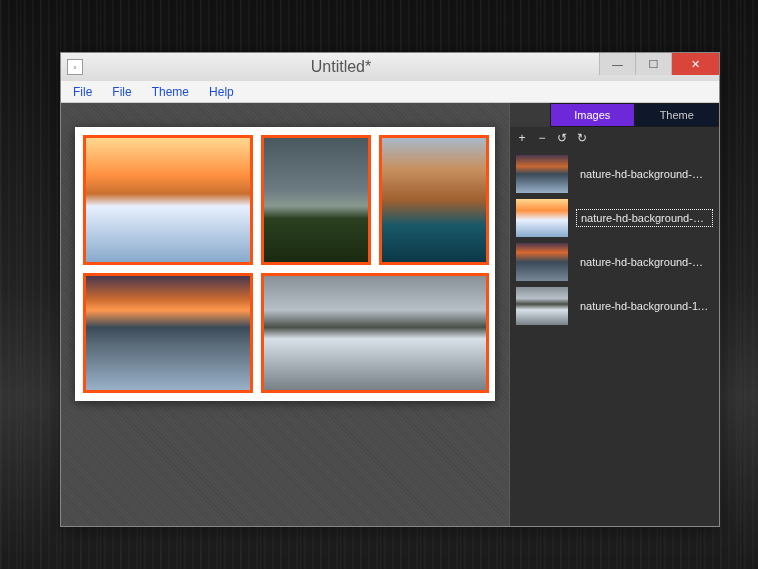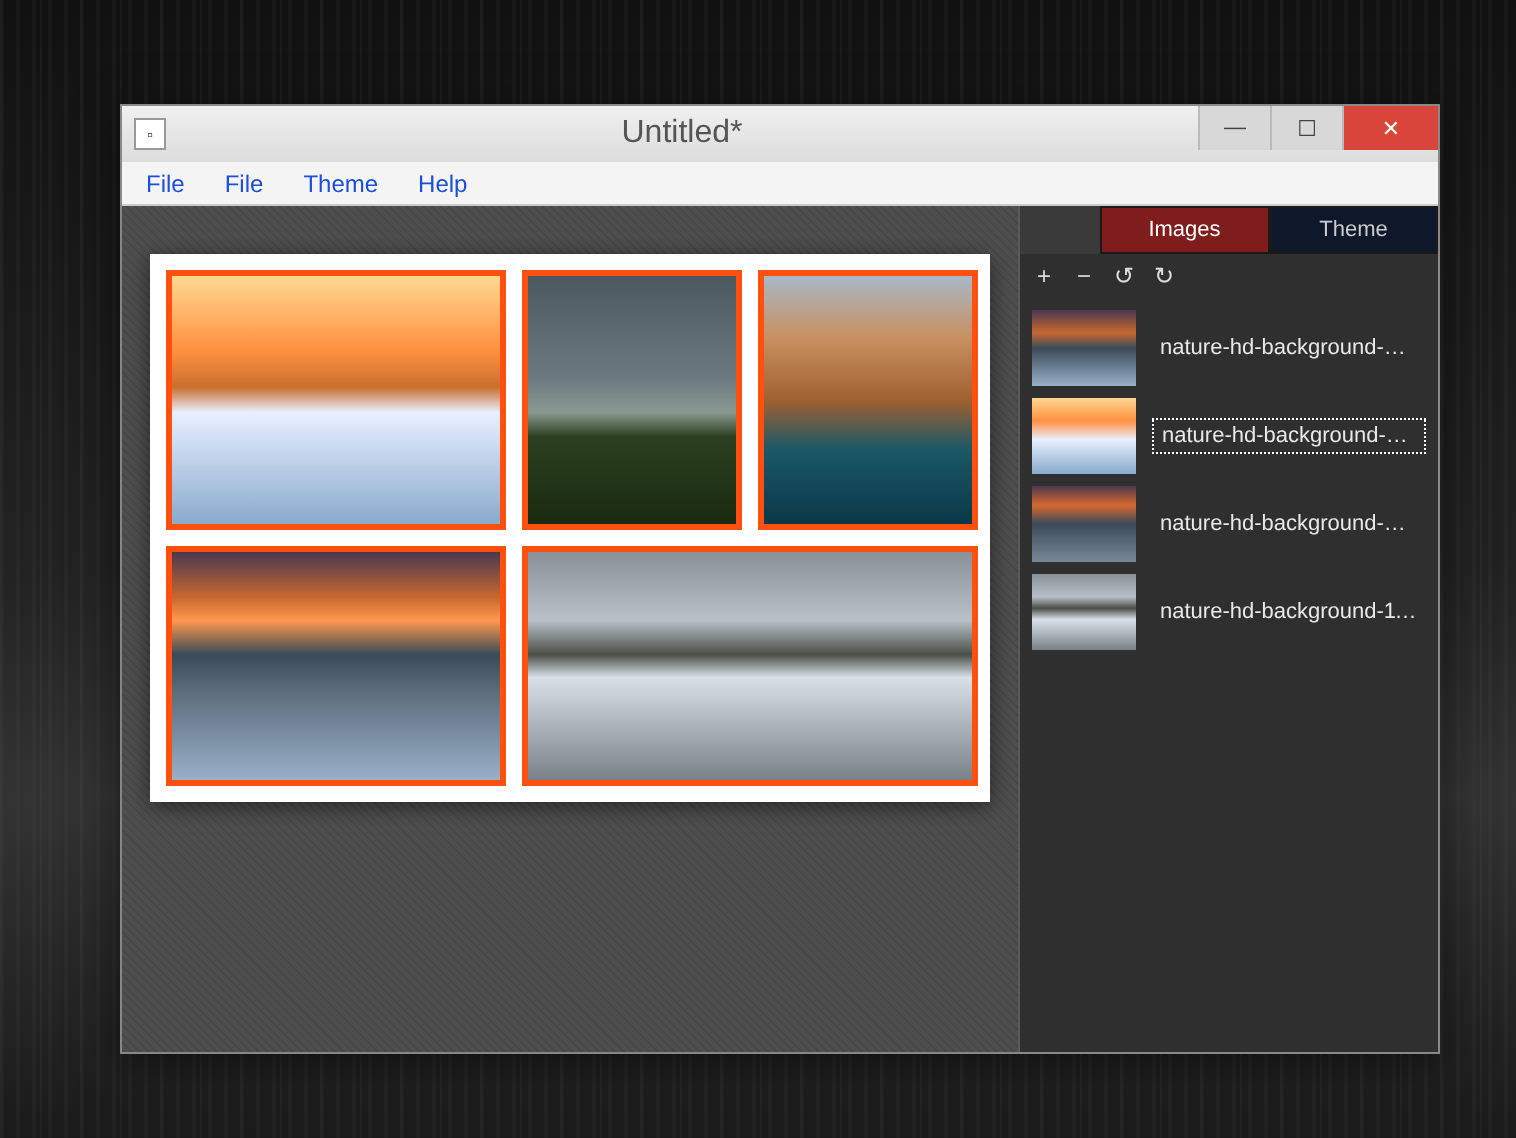--- a/index.html
+++ b/index.html
@@ -120,21 +120,21 @@
       background: #3a3a3a;
     }
     .tab {
       flex: 1; display: flex; align-items: center; justify-content: center;
       color: #ccc; font-size: 11px;
       background: #0f172a;
       border: 1px solid #1a1a1a;
       cursor: default;
     }
     .tab.active {
-      background: #7f1d1d; color: #fff; margin-left: 40px;
+      background: #6d28d9; color: #fff; margin-left: 40px;
     }
     .toolbar {
       height: 22px; display: flex; align-items: center;
       padding: 0 6px; gap: 8px;
       color: #ddd; font-size: 12px;
       background: #2f2f2f;
     }
     .tool-icon { width: 12px; text-align: center; cursor: default; }
     .image-list {
       flex: 1; overflow: auto;

